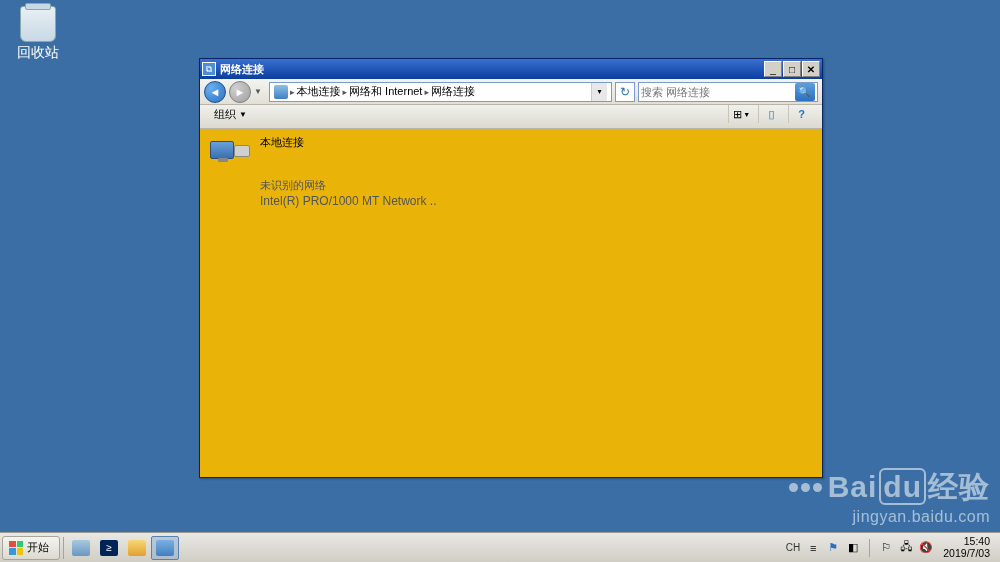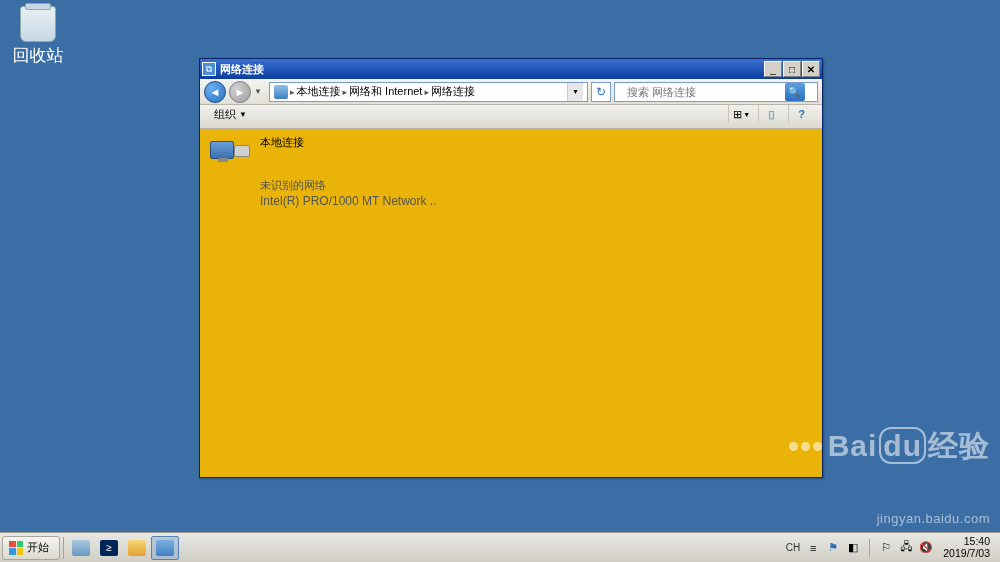--- a/index.html
+++ b/index.html
@@ -1,20 +1,20 @@
 <!DOCTYPE html>
 <html><head>
 <meta charset="utf-8">
 <style>
 * { margin: 0; padding: 0; box-sizing: border-box; font-family: "Microsoft YaHei", SimSun, Tahoma, sans-serif; }
 html, body { width: 1000px; height: 562px; overflow: hidden; }
 body { background: #3a6ea5; position: relative; }
 
 
-.desktop-icon { position: absolute; width: 60px; text-align: center; color: #fff; font-size: 17px; }
+.desktop-icon { position: absolute; width: 60px; text-align: center; color: #fff; font-size: 14px; }
 .desktop-icon .icon-img { width: 36px; height: 36px; margin: 0 auto 2px; }
 .recycle-bin-icon { background: linear-gradient(#e8f0f4,#c8d8e4); border: 1px solid #8aa; border-radius: 3px 3px 6px 6px; position: relative; }
 .recycle-bin-icon::before { content:""; position:absolute; top:-4px; left:4px; right:4px; height:5px; background:#c8d8e4; border:1px solid #8aa; border-radius:2px; }
 
 
 .window { position: absolute; left: 199px; top: 58px; width: 624px; height: 420px; background: #ece9d8; border: 1px solid #0a246a; box-shadow: 1px 1px 2px rgba(0,0,0,0.3); display: flex; flex-direction: column; }
 
 
 .titlebar { height: 20px; background: linear-gradient(#3a70d0,#0a3d9e); display: flex; align-items: center; padding: 0 2px; color: #fff; font-size: 11px; }
 .titlebar .title-icon { width: 14px; height: 14px; background: #4a90d9; border: 1px solid #fff; margin-right: 4px; display: inline-flex; align-items: center; justify-content: center; font-size: 9px; }
@@ -27,21 +27,21 @@
 .nav-toolbar { height: 26px; background: linear-gradient(#f4f4f0,#e2e0d6); border-bottom: 1px solid #b8b4a8; display: flex; align-items: center; padding: 0 4px; gap: 3px; font-size: 11px; }
 .nav-btn { width: 24px; height: 22px; border-radius: 3px; display: flex; align-items: center; justify-content: center; cursor: pointer; }
 .nav-back { background: radial-gradient(circle at 30% 30%, #6ab0f0, #2a70c0); border: 1px solid #1a5090; border-radius: 50%; width: 22px; height: 22px; color:#fff; }
 .nav-fwd { background: radial-gradient(circle at 30% 30%, #d0d0d0, #a0a0a0); border: 1px solid #808080; border-radius: 50%; width: 22px; height: 22px; color:#fff; }
 .nav-drop { width: 12px; font-size: 8px; color: #555; }
 .breadcrumb-bar { flex: 1; height: 20px; background: #fff; border: 1px solid #7a9ccc; display: flex; align-items: center; padding: 0 4px; gap: 2px; }
 .bc-icon { width: 14px; height: 14px; background: linear-gradient(#8cc0e8,#4080c0); border-radius: 2px; }
 .bc-sep { color: #555; font-size: 9px; }
 .bc-drop { width: 16px; height: 18px; background: #e8e8e8; border-left: 1px solid #ccc; display: flex; align-items:center; justify-content:center; font-size:8px; margin-left:auto; }
 .refresh-btn { width: 20px; height: 20px; border: 1px solid #7a9ccc; background:#fff; display:flex; align-items:center; justify-content:center; color:#2a70c0; font-size:12px; }
-.search-box { width: 204px; height: 20px; background: #fff; border: 1px solid #7a9ccc; display: flex; align-items: center; padding: 0 12px; }
+.search-box { width: 180px; height: 20px; background: #fff; border: 1px solid #7a9ccc; display: flex; align-items: center; padding: 0 2px; }
 .search-box input { flex:1; border:none; outline:none; font-size:11px; color:#888; background:transparent; }
 .search-go { width: 20px; height: 18px; background: linear-gradient(#5aa0e0,#2a70c0); border-radius: 2px; display:flex; align-items:center; justify-content:center; color:#fff; font-size:10px; }
 
 
 .cmd-bar { height: 24px; background: linear-gradient(#f0f0ec,#dcdad0); border-bottom: 1px solid #b8b4a8; display: flex; align-items: flex-start; padding: 0 8px; font-size: 11px; }
 .cmd-item { padding: 2px 6px; display:flex; align-items:center; gap:3px; cursor:pointer; }
 .cmd-right { margin-left: auto; display:flex; gap:4px; align-items:center; }
 .cmd-icon-btn { width: 26px; height: 18px; display:flex; align-items:center; justify-content:center; border-left: 1px solid #c8c4b8; font-size:11px; gap:1px; }
 
 
@@ -70,21 +70,21 @@
 .ico-explorer { background: linear-gradient(#f7d774,#e0a030); }
 .ico-network { background: linear-gradient(#7ab0e0,#4080c0); }
 .tray { margin-left: auto; display: flex; align-items: center; gap: 6px; padding-right: 4px; }
 .tray-item { font-size: 10px; color: #333; cursor:pointer; }
 .tray-ico { width: 14px; height: 14px; display:flex; align-items:center; justify-content:center; font-size:11px; }
 .clock { text-align: right; line-height: 1.1; font-size: 10.5px; padding: 0 4px; }
 
 
 .watermark { position: absolute; right: 10px; bottom: 36px; color: rgba(255,255,255,0.55); text-align: right; font-family: Arial, sans-serif; pointer-events:none; }
 .watermark .wm-top { font-size: 30px; font-weight: bold; letter-spacing: 1px; display:flex; align-items:center; gap:6px; justify-content:flex-end; }
-.watermark .wm-sub { font-size: 13px; letter-spacing: 0.5px; margin-top: 44px; }
+.watermark .wm-sub { font-size: 16px; letter-spacing: 0.5px; }
 .paw { display:flex; gap:3px; }
 .paw span { width:9px; height:9px; background: rgba(255,255,255,0.55); border-radius:50%; }
 </style>
 </head>
 <body>
 
 <div class="desktop-icon" style="left:8px; top:6px;">
   <div class="icon-img recycle-bin-icon"></div>
   <div>回收站</div>
 </div>
@@ -156,21 +156,21 @@
   </div>
 </div>
 
 <div class="watermark">
   <div class="wm-top">
     <div class="paw">
         <span></span>
         <span></span>
         <span></span>
       </div>
-    <span><span>Bai</span><span style="font-family:Arial;border:2px solid rgba(255,255,255,0.55);border-radius:12px;padding:0 2px;margin:0 2px;">du</span><span>经验</span></span>
+    <span><span>Bai</span><span style="font-family:Arial;border:2px solid rgba(255,255,255,0.55);border-radius:6px;padding:0 2px;margin:0 2px;">du</span><span>经验</span></span>
   </div>
   <div class="wm-sub">jingyan.baidu.com</div>
 </div>
 
 <div class="taskbar">
   <div class="start-btn">
     <div class="win-logo">
         <span></span>
         <span></span>
         <span></span>

